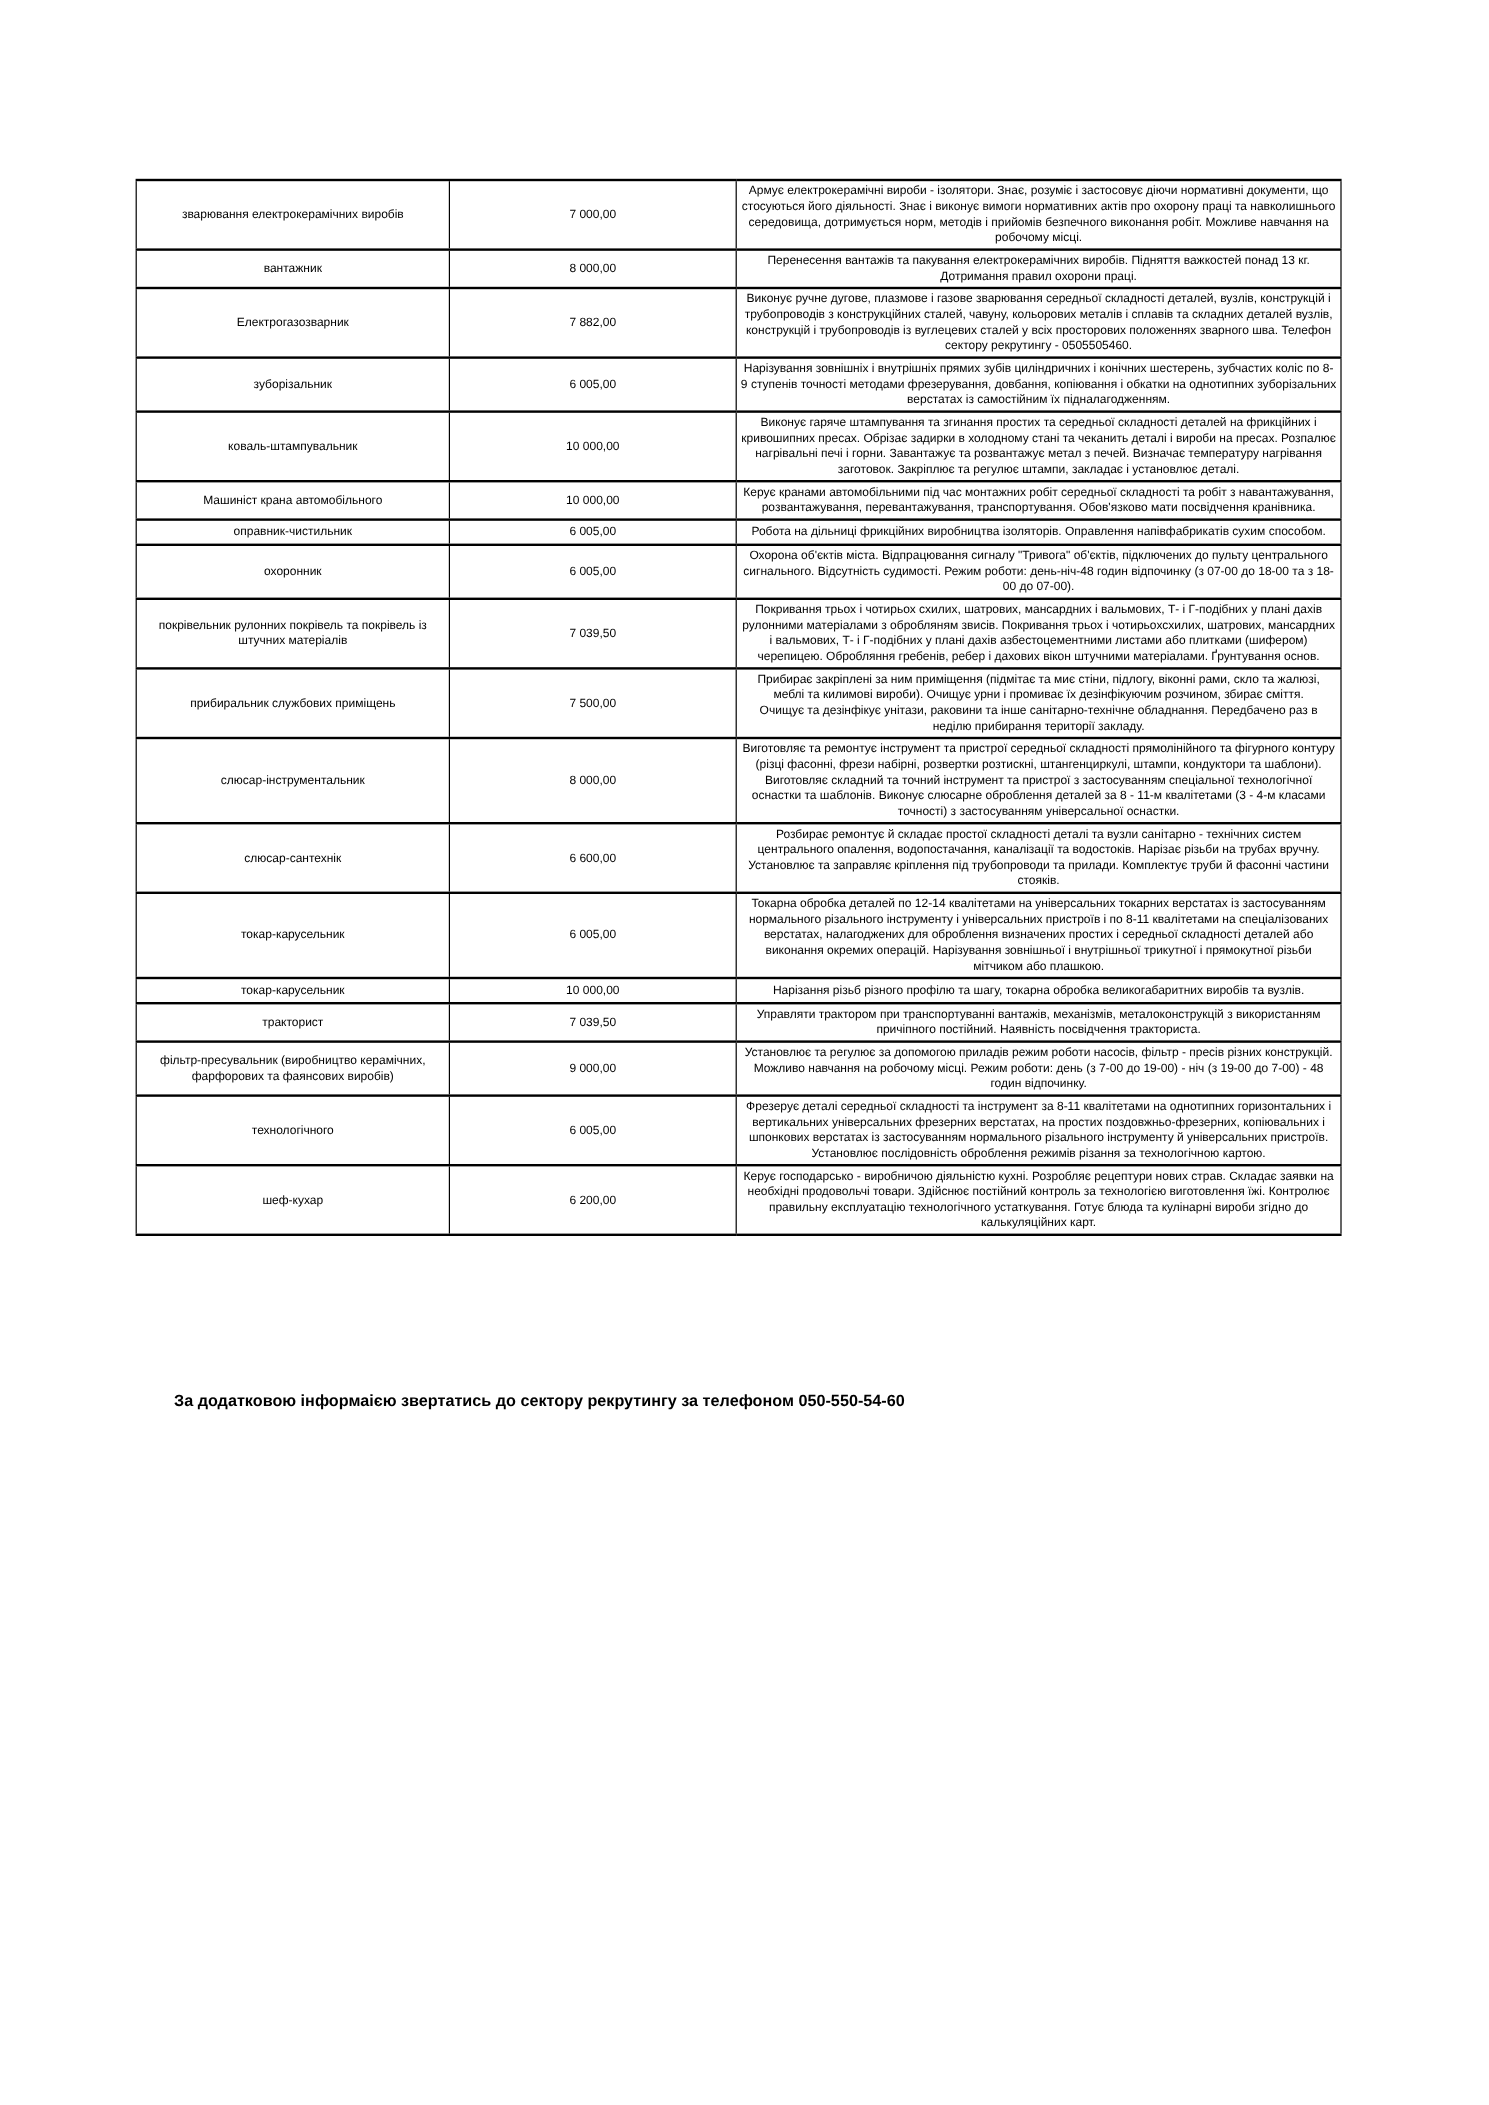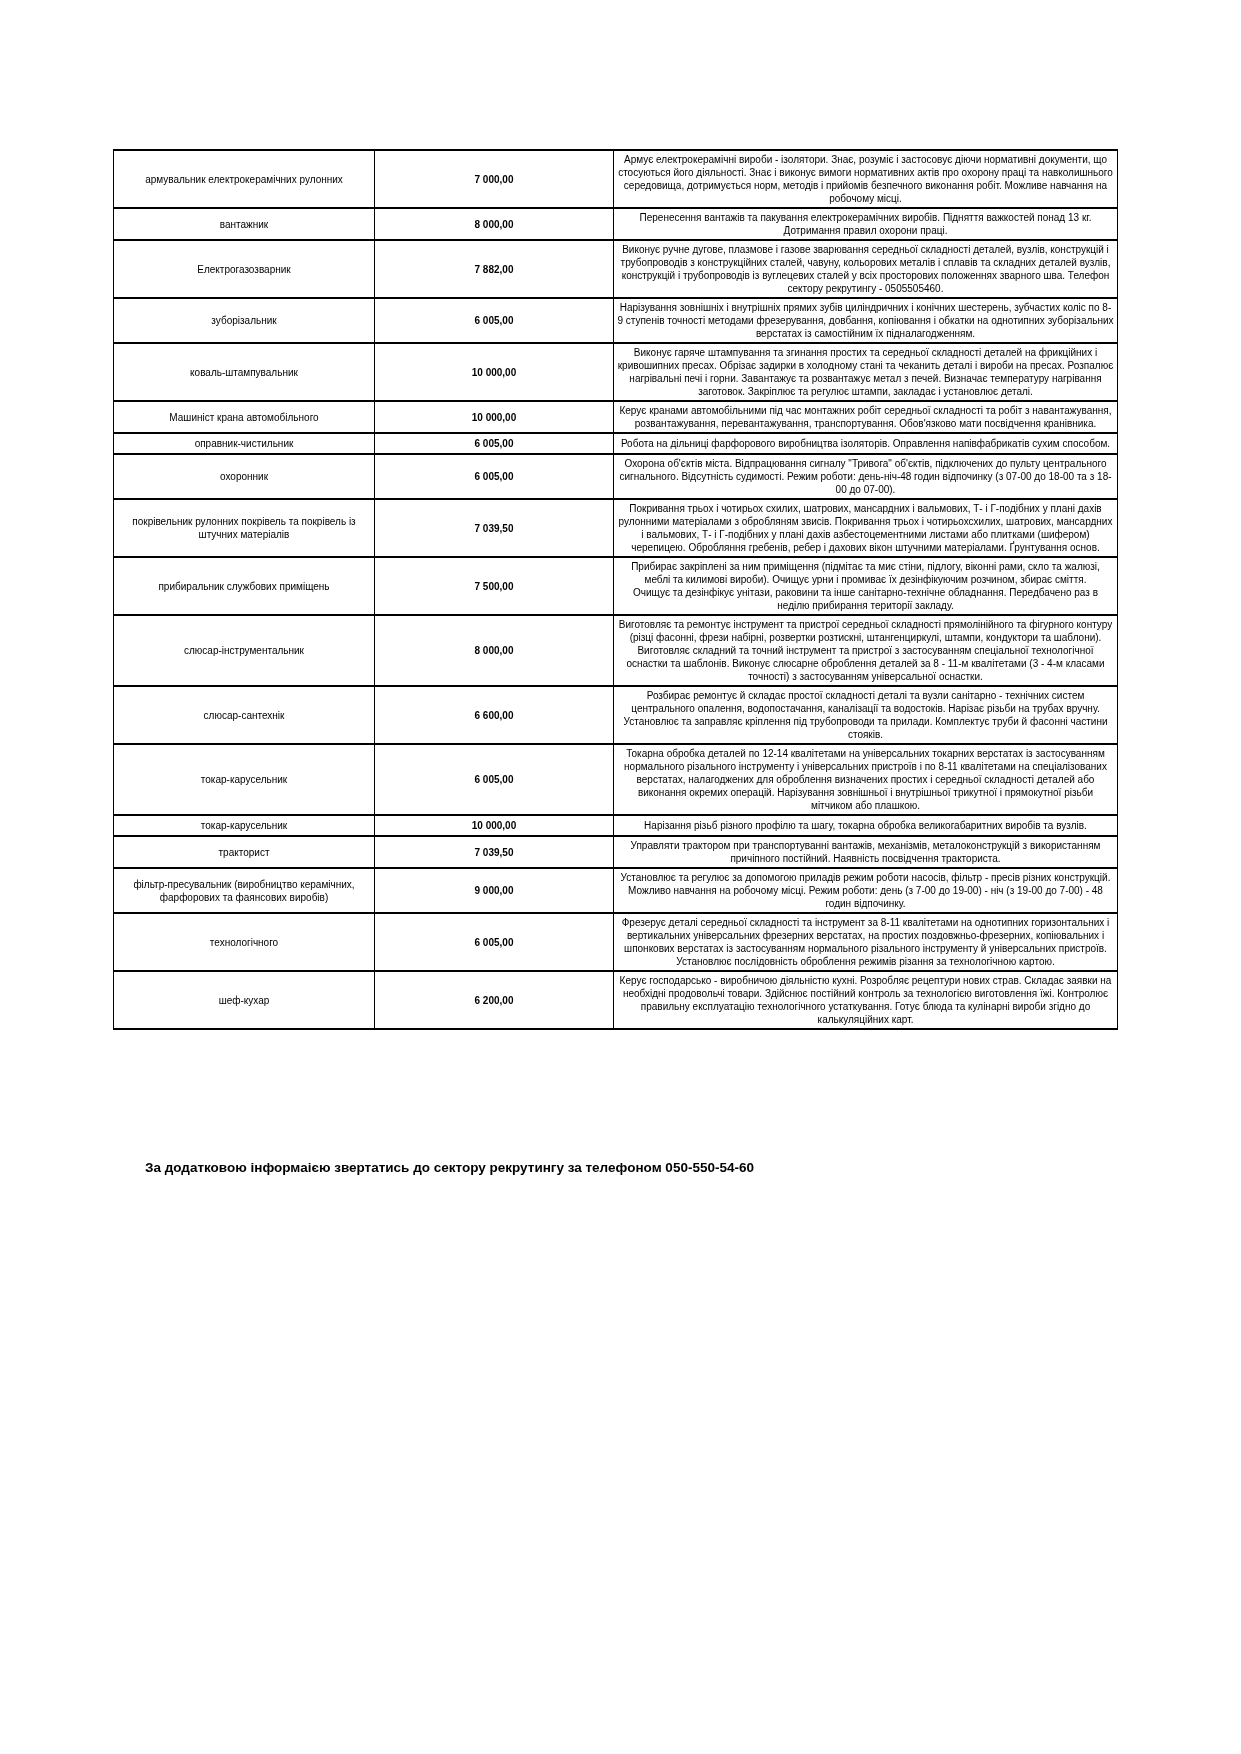--- a/index.html
+++ b/index.html
@@ -26,21 +26,21 @@
     border-left: 1px solid #000;
     border-right: 1px solid #000;
     border-top: 2px solid #000;
     border-bottom: 2px solid #000;
     vertical-align: middle;
     text-align: center;
     font-size: 10px;
     line-height: 13px;
   }
   td.title-cell { padding: 3px 10px; }
-  td.salary-cell { padding: 3px 6px; font-weight: bold; }
+  td.salary-cell { padding: 3px 6px; }
   td.desc-cell {
     padding: 2px 3px;
     white-space: pre-line;
   }
   .footer-note {
     position: absolute;
     left: 104px;
     top: 1160px;
     font-size: 13.5px;
     font-weight: bold;
@@ -53,21 +53,21 @@
 
 <div class="table-wrap">
   <table class="vacancies">
     <colgroup>
       <col style="width:261px">
       <col style="width:239px">
       <col style="width:504px">
     </colgroup>
     <tbody id="vacancy-rows">
         <tr>
-          <td class="title-cell">армувальник електрокерамічних рулонних</td>
+          <td class="title-cell">зварювання електрокерамічних виробів</td>
           <td class="salary-cell">7 000,00</td>
           <td class="desc-cell">Армує електрокерамічні вироби - ізолятори. Знає, розуміє і застосовує діючи нормативні документи, що стосуються його діяльності. Знає і виконує вимоги нормативних актів про охорону праці та навколишнього середовища, дотримується норм, методів і прийомів безпечного виконання робіт. Можливе навчання на робочому місці.</td>
         </tr>
         <tr>
           <td class="title-cell">вантажник</td>
           <td class="salary-cell">8 000,00</td>
           <td class="desc-cell">Перенесення вантажів та пакування електрокерамічних виробів. Підняття важкостей понад 13 кг. Дотримання правил охорони праці.</td>
         </tr>
         <tr>
           <td class="title-cell">Електрогазозварник</td>
@@ -85,21 +85,21 @@
           <td class="desc-cell">Виконує гаряче штампування та згинання простих та середньої складності деталей на фрикційних і кривошипних пресах. Обрізає задирки в холодному стані та чеканить деталі і вироби на пресах. Розпалює нагрівальні печі і горни. Завантажує та розвантажує метал з печей. Визначає температуру нагрівання заготовок. Закріплює та регулює штампи, закладає і установлює деталі.</td>
         </tr>
         <tr>
           <td class="title-cell">Машиніст крана автомобільного</td>
           <td class="salary-cell">10 000,00</td>
           <td class="desc-cell">Керує кранами автомобільними  під час монтажних робіт середньої складності та робіт з навантажування, розвантажування, перевантажування, транспортування. Обов'язково мати посвідчення кранівника.</td>
         </tr>
         <tr>
           <td class="title-cell">оправник-чистильник</td>
           <td class="salary-cell">6 005,00</td>
-          <td class="desc-cell">Робота на дільниці фарфорового виробництва ізоляторів. Оправлення напівфабрикатів сухим способом.</td>
+          <td class="desc-cell">Робота на дільниці фрикційних виробництва ізоляторів. Оправлення напівфабрикатів сухим способом.</td>
         </tr>
         <tr>
           <td class="title-cell">охоронник</td>
           <td class="salary-cell">6 005,00</td>
           <td class="desc-cell">Охорона об'єктів міста. Відпрацювання сигналу "Тривога" об'єктів, підключених до пульту центрального сигнального. Відсутність судимості. Режим роботи: день-ніч-48 годин відпочинку (з 07-00 до 18-00 та з 18-00 до 07-00).</td>
         </tr>
         <tr>
           <td class="title-cell">покрівельник рулонних покрівель та покрівель із штучних матеріалів</td>
           <td class="salary-cell">7 039,50</td>
           <td class="desc-cell">Покривання трьох і чотирьох схилих, шатрових, мансардних і вальмових, Т- і Г-подібних у плані дахів рулонними матеріалами з обробляням звисів. Покривання трьох і чотирьохсхилих, шатрових, мансардних і вальмових, Т- і Г-подібних у плані дахів азбестоцементними листами або плитками (шифером) черепицею. Обробляння гребенів, ребер і дахових вікон штучними матеріалами. Ґрунтування основ.</td>

